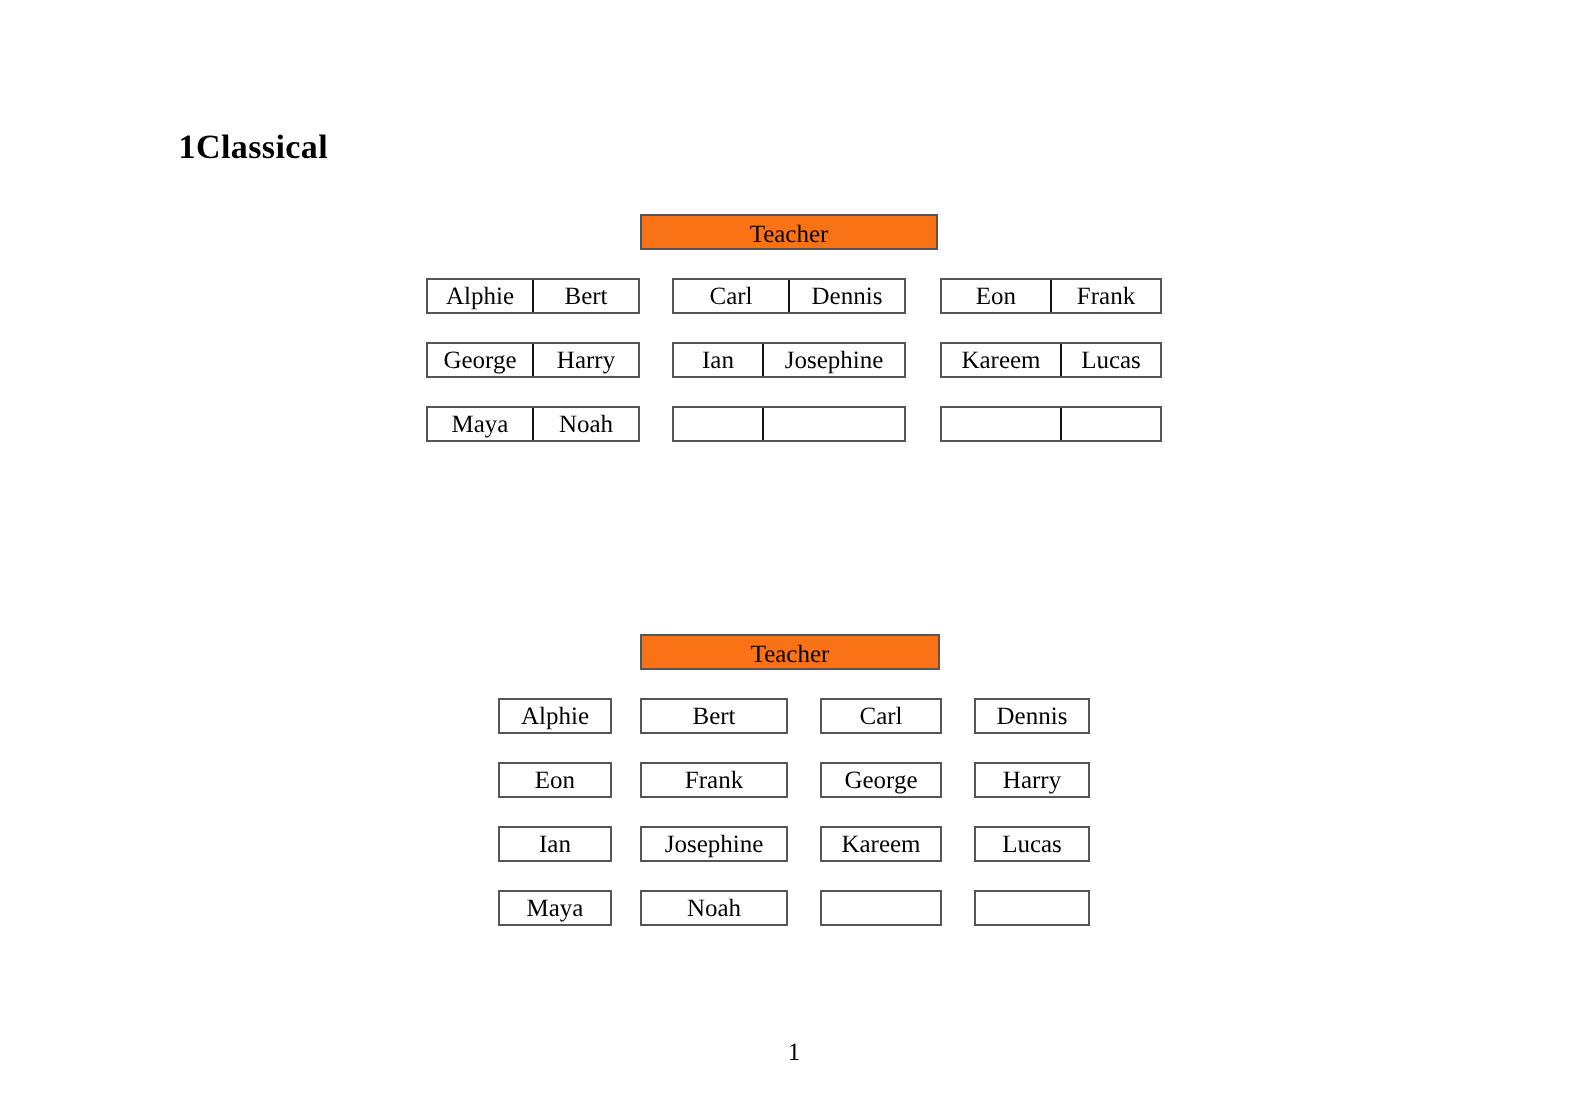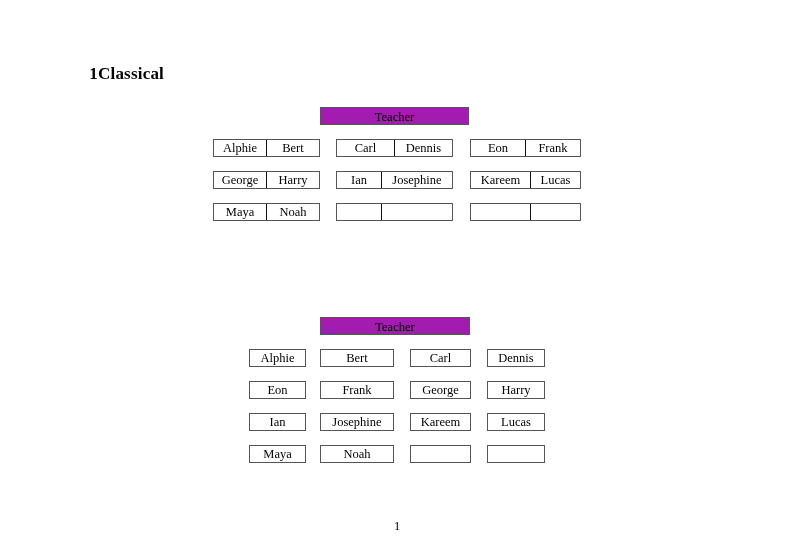--- a/index.html
+++ b/index.html
@@ -46,21 +46,21 @@
 
   
   .teacher-box {
     position: absolute;
     height: 18px;
     line-height: 18px;
     text-align: center;
     font-size: 12.5px;
     border: 1px solid #555555;
     box-sizing: border-box;
-    background: #a21caf;
+    background: #f97316;
   }
 
   
   .group-box {
     position: absolute;
     height: 18px;
     border: 1px solid #555555;
     box-sizing: border-box;
     display: flex;
     background: #ffffff;

